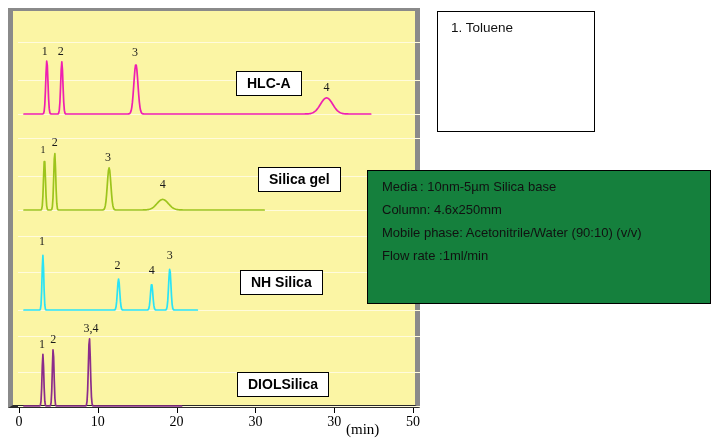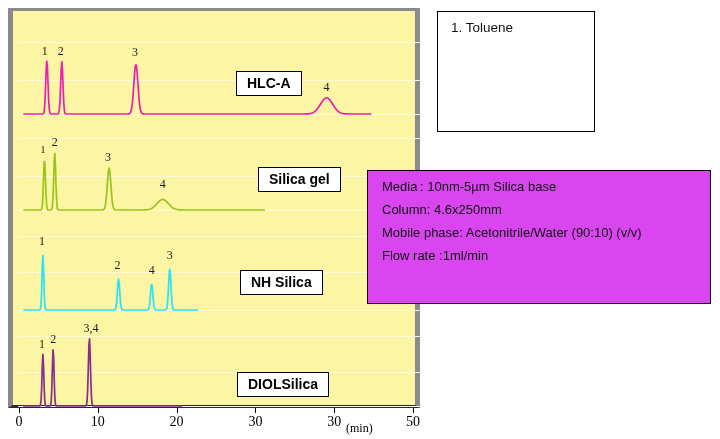--- a/index.html
+++ b/index.html
@@ -25,32 +25,32 @@
   .trace-box{position:absolute;background:#ffffff;border:1.5px solid #000;
              font-size:14px;font-weight:bold;color:#000;
              padding:3px 10px 4px 10px;white-space:nowrap;
              font-family:"Liberation Sans", sans-serif;}
 
   
   #axis{position:absolute;left:8px;top:408px;width:412px;height:31px;}
   .tick{position:absolute;top:0;width:1px;height:5px;background:#000;}
   .tlab{position:absolute;top:6px;font-size:14px;color:#000;
         font-family:"Liberation Serif", serif;transform:translateX(-50%);}
-  #unit-label{position:absolute;top:13px;font-size:12px;color:#000;
+  #unit-label{position:absolute;top:13px;font-size:15px;color:#000;
               font-family:"Liberation Serif", serif;}
 
   
   #legend-box{position:absolute;left:437px;top:11px;width:158px;height:121px;
               background:#fff;border:1px solid #000;box-sizing:border-box;
               padding:8px 0 0 13px;}
   #legend-box .li{font-size:13.5px;color:#111;margin-bottom:8px;
                   font-family:"Liberation Sans", sans-serif;}
 
   #cond-box{position:absolute;left:367px;top:170px;width:344px;height:134px;
-            background:#d946ef;border:1.5px solid #000;box-sizing:border-box;
+            background:#15803d;border:1.5px solid #000;box-sizing:border-box;
             padding:8px 0 0 14px;}
   #cond-box .ci{font-size:13px;color:#111;margin-bottom:8px;
                 font-family:"Liberation Sans", sans-serif;white-space:nowrap;}
 </style>
 </head>
 <body>
 
 <div id="root">
 
   <div id="chart-panel">

